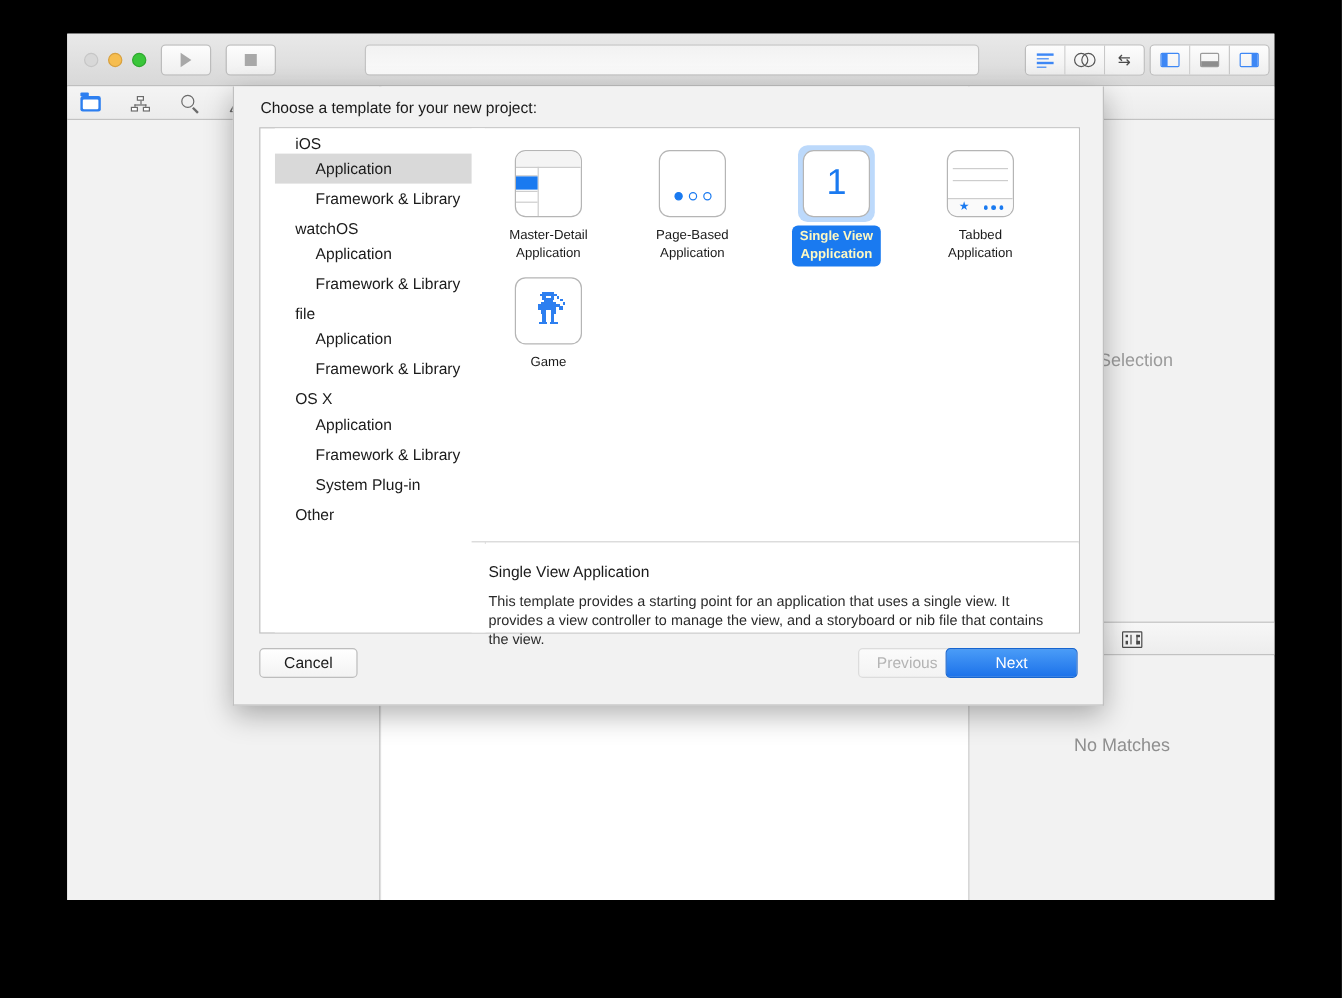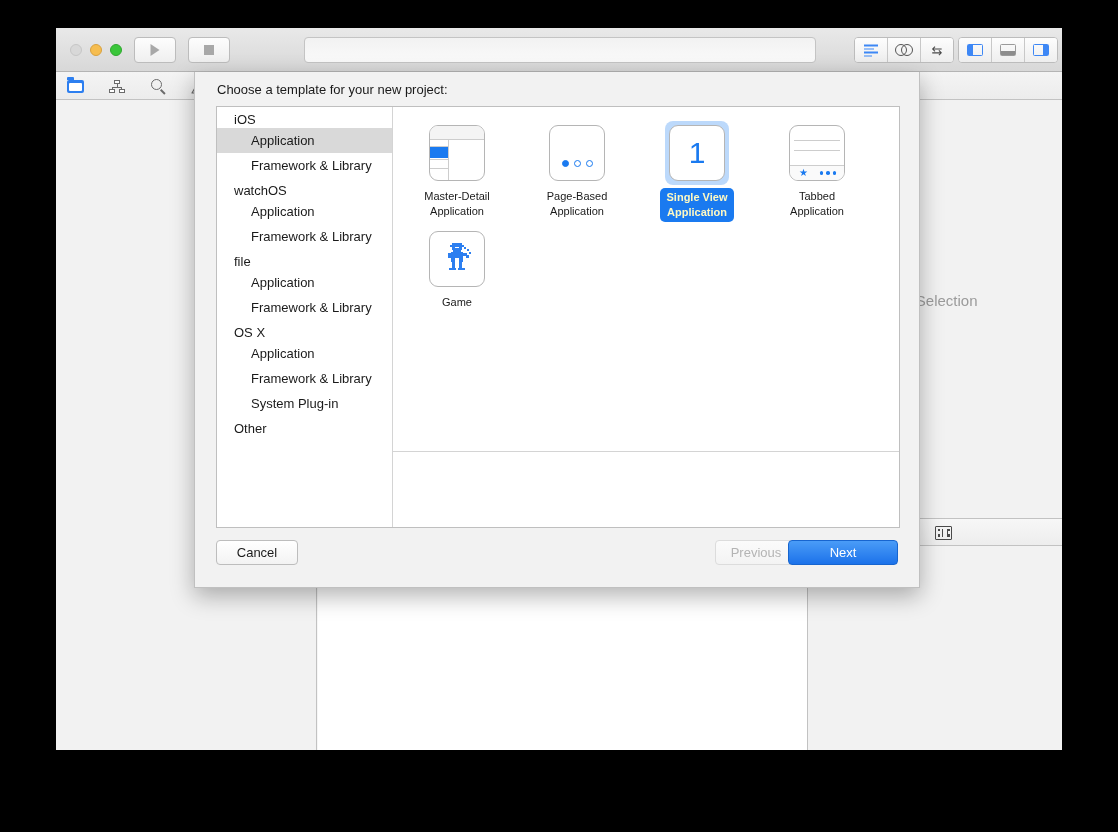--- a/index.html
+++ b/index.html
@@ -539,21 +539,21 @@
     width: 684px;
     height: 422px;
     background: #ffffff;
     border: 1px solid #bfbfbf;
     box-sizing: border-box;
   }
 
   
   .tpl-sidebar {
     position: absolute;
-    left: 0; top: 0;
+    left: 12px; top: 0;
     width: 176px;
     height: 100%;
     background: #ffffff;
     border-right: 1px solid #d4d4d4;
     box-sizing: border-box;
     overflow: hidden;
   }
   .tpl-group {
     padding: 4px 0 0 17px;
     font-size: 13px;
@@ -900,20 +900,21 @@
           <span class="ico-media">
             <i></i>
               <i></i>
               <i></i>
               <i></i>
           </span>
         </div>
       </div>
 
       <div class="util-library">
+        <div class="no-matches">No Matches</div>
 
       </div>
     </div>
   </div>
 
   <div id="template-sheet">
 
     <div class="sheet-title">Choose a template for your new project:</div>
 
     <div class="sheet-body">
@@ -1016,20 +1017,24 @@
                   <rect x="9" y="27" width="7" height="2"></rect>
                   <rect x="18" y="27" width="7" height="2"></rect>
                 </g>
               </svg>
             </div>
           </div>
           <div class="tpl-label"><span>Game</span></div>
         </div>
       </div>
 
+      <div class="tpl-desc">
+        <div class="desc-title">Single View Application</div>
+        <div class="desc-body">This template provides a starting point for an application that uses a single view. It provides a view controller to manage the view, and a storyboard or nib file that contains the view.</div>
+      </div>
     </div>
 
     <div class="btn btn-cancel">Cancel</div>
     <div class="btn btn-prev">Previous</div>
     <div class="btn btn-next">Next</div>
   </div>
 
 </div>
 
 </body></html>

